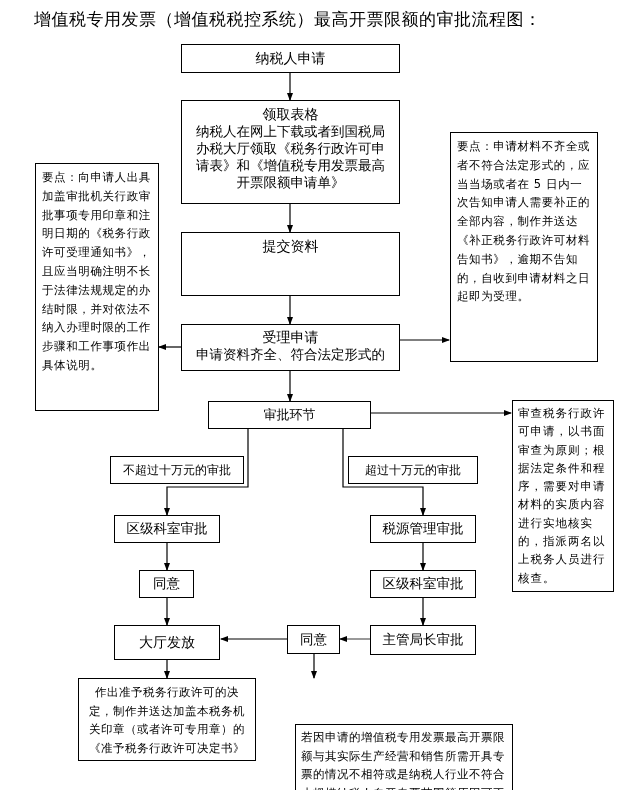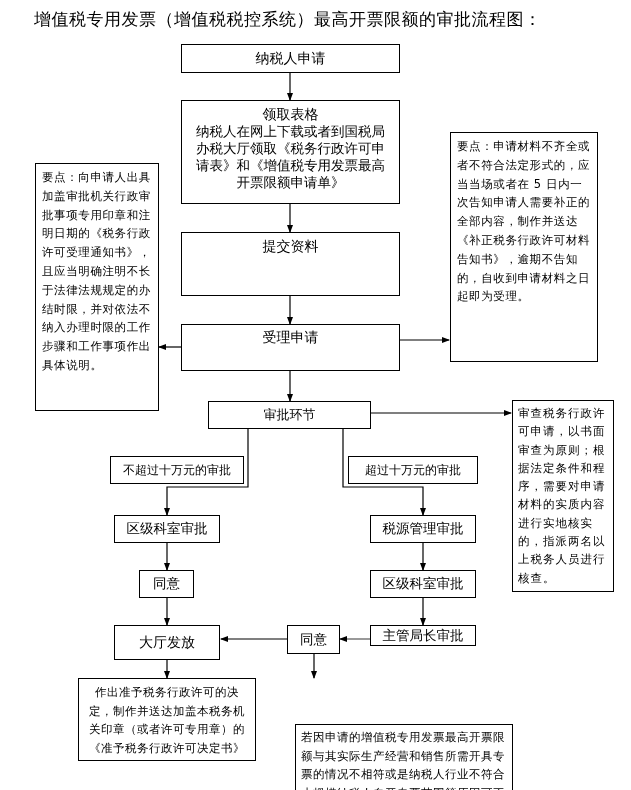--- a/index.html
+++ b/index.html
@@ -55,20 +55,21 @@
   <div class="bold" style="font-size:14px;line-height:17px;">领取表格</div>
   <div>纳税人在网上下载或者到国税局办税大厅领取《税务行政许可申请表》和《增值税专用发票最高开票限额申请单》</div>
 </div>
 
 <div class="box t13" style="left:181px;top:232px;width:219px;height:64px;padding:5px 7px;">
   <div class="bold center" style="font-size:14px;line-height:17px;">提交资料</div>
 </div>
 
 <div class="box center t13" style="left:181px;top:324px;width:219px;height:47px;padding:4px 4px;">
   <div class="bold" style="font-size:14px;line-height:17px;">受理申请</div>
+  <div>申请资料齐全、符合法定形式的</div>
 </div>
 
 <div class="box note" style="left:35px;top:163px;width:124px;height:248px;">
   <span>要点：向申请人出具加盖审批机关行政审批事项专用印章和注明日期的《税务行政许可受理通知书》，且应当明确注明不长于法律法规规定的办结时限，并对依法不纳入办理时限的工作步骤和工作事项作出具体说明。</span>
 </div>
 
 <div class="box note" style="left:450px;top:132px;width:148px;height:230px;">
   <span>要点：申请材料不齐全或者不符合法定形式的，应当当场或者在 5 日内一次告知申请人需要补正的全部内容，制作并送达《补正税务行政许可材料告知书》，逾期不告知的，自收到申请材料之日起即为受理。</span>
 </div>
 
@@ -101,21 +102,21 @@
 </div>
 
 <div class="box flexc" style="left:370px;top:515px;width:106px;height:28px;font-size:13.5px;">
   <span>税源管理审批</span>
 </div>
 
 <div class="box flexc" style="left:370px;top:570px;width:106px;height:28px;font-size:13.5px;">
   <span>区级科室审批</span>
 </div>
 
-<div class="box flexc" style="left:370px;top:625px;width:106px;height:21px;font-size:13.5px;">
+<div class="box flexc" style="left:370px;top:625px;width:106px;height:30px;font-size:13.5px;">
   <span>主管局长审批</span>
 </div>
 
 <div class="box flexc" style="left:287px;top:625px;width:53px;height:29px;font-size:13.5px;">
   <span>同意</span>
 </div>
 
 <div class="box center" style="left:78px;top:678px;width:178px;height:83px;padding:4px 6px;font-size:11.5px;line-height:18.5px;letter-spacing:0.5px;">
   <span>作出准予税务行政许可的决定，制作并送达加盖本税务机关印章（或者许可专用章）的《准予税务行政许可决定书》</span>
 </div>

